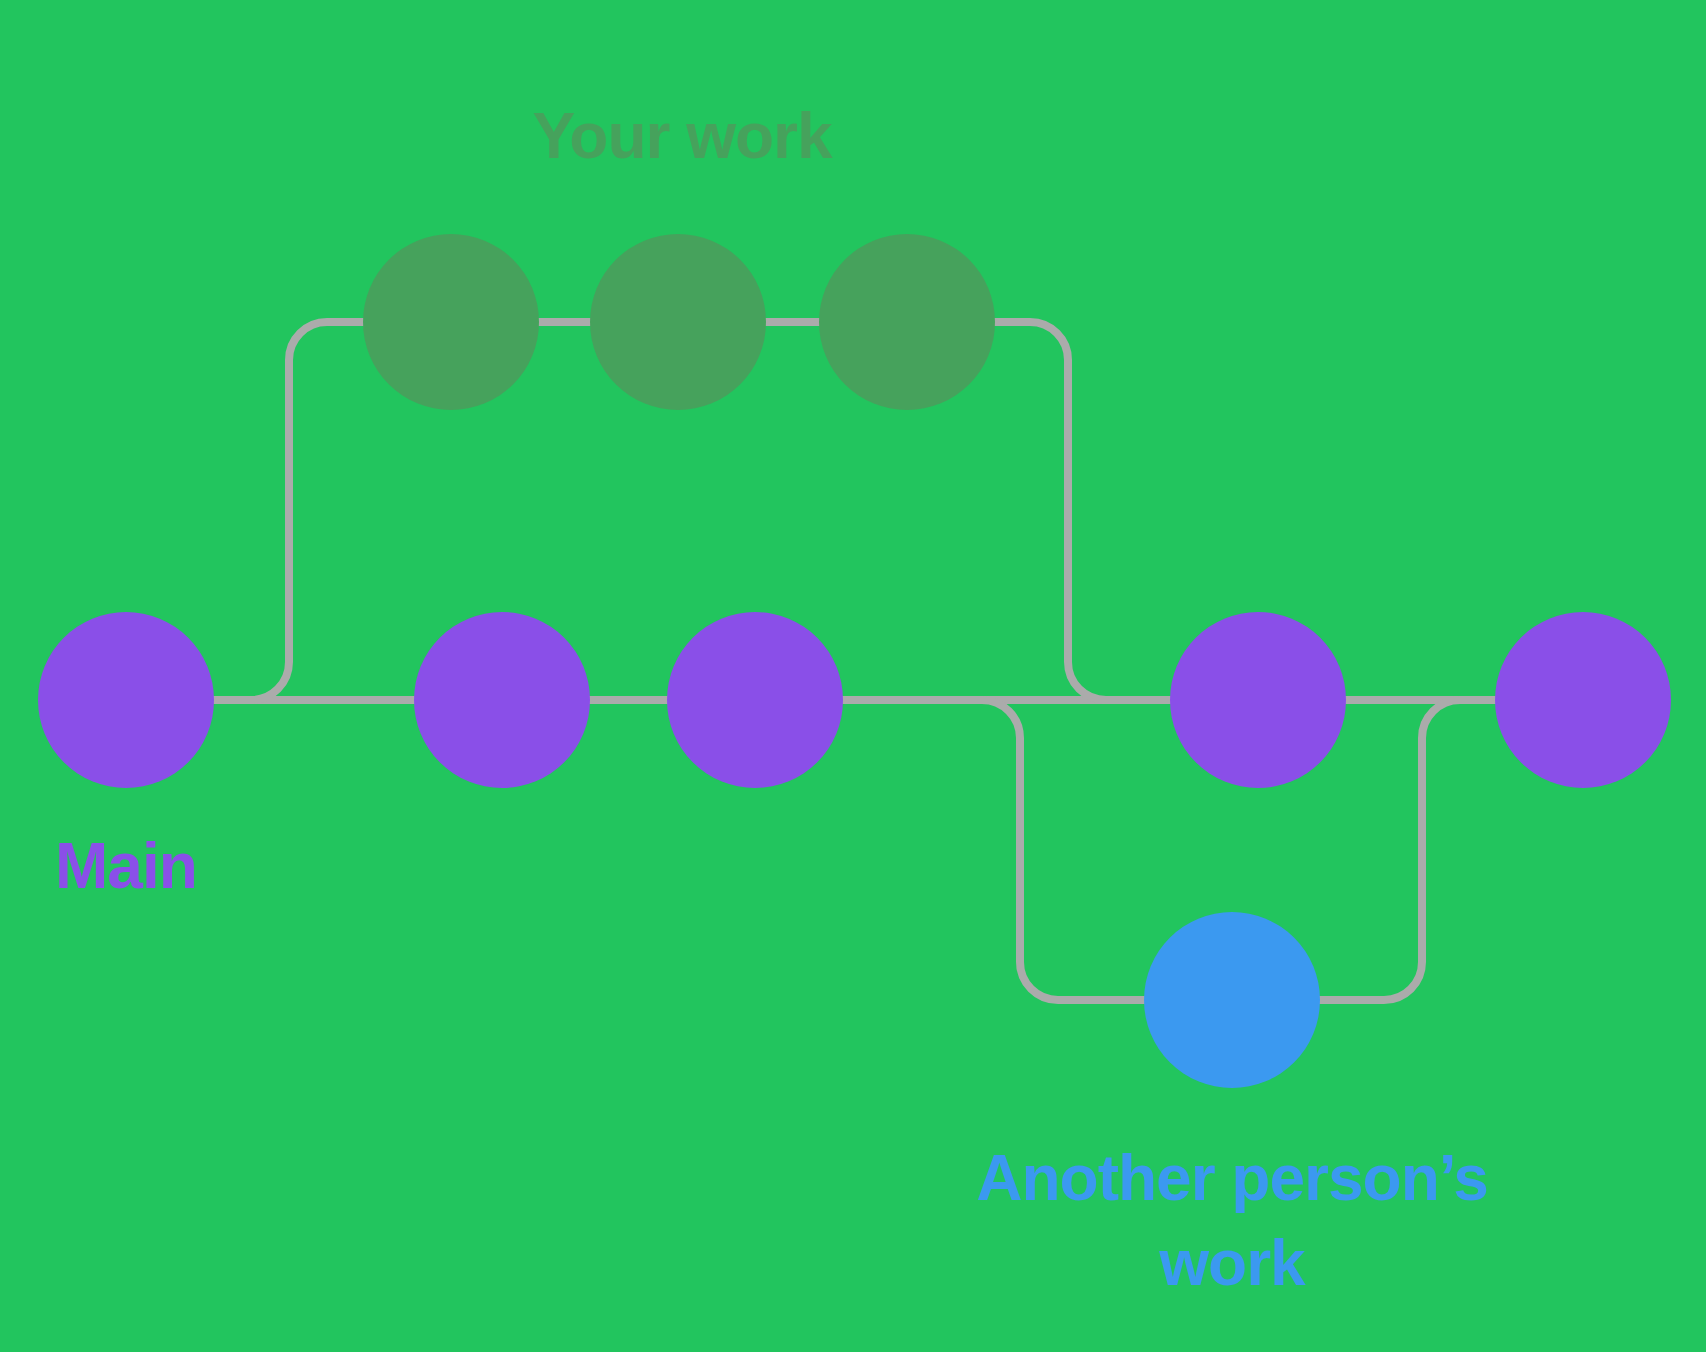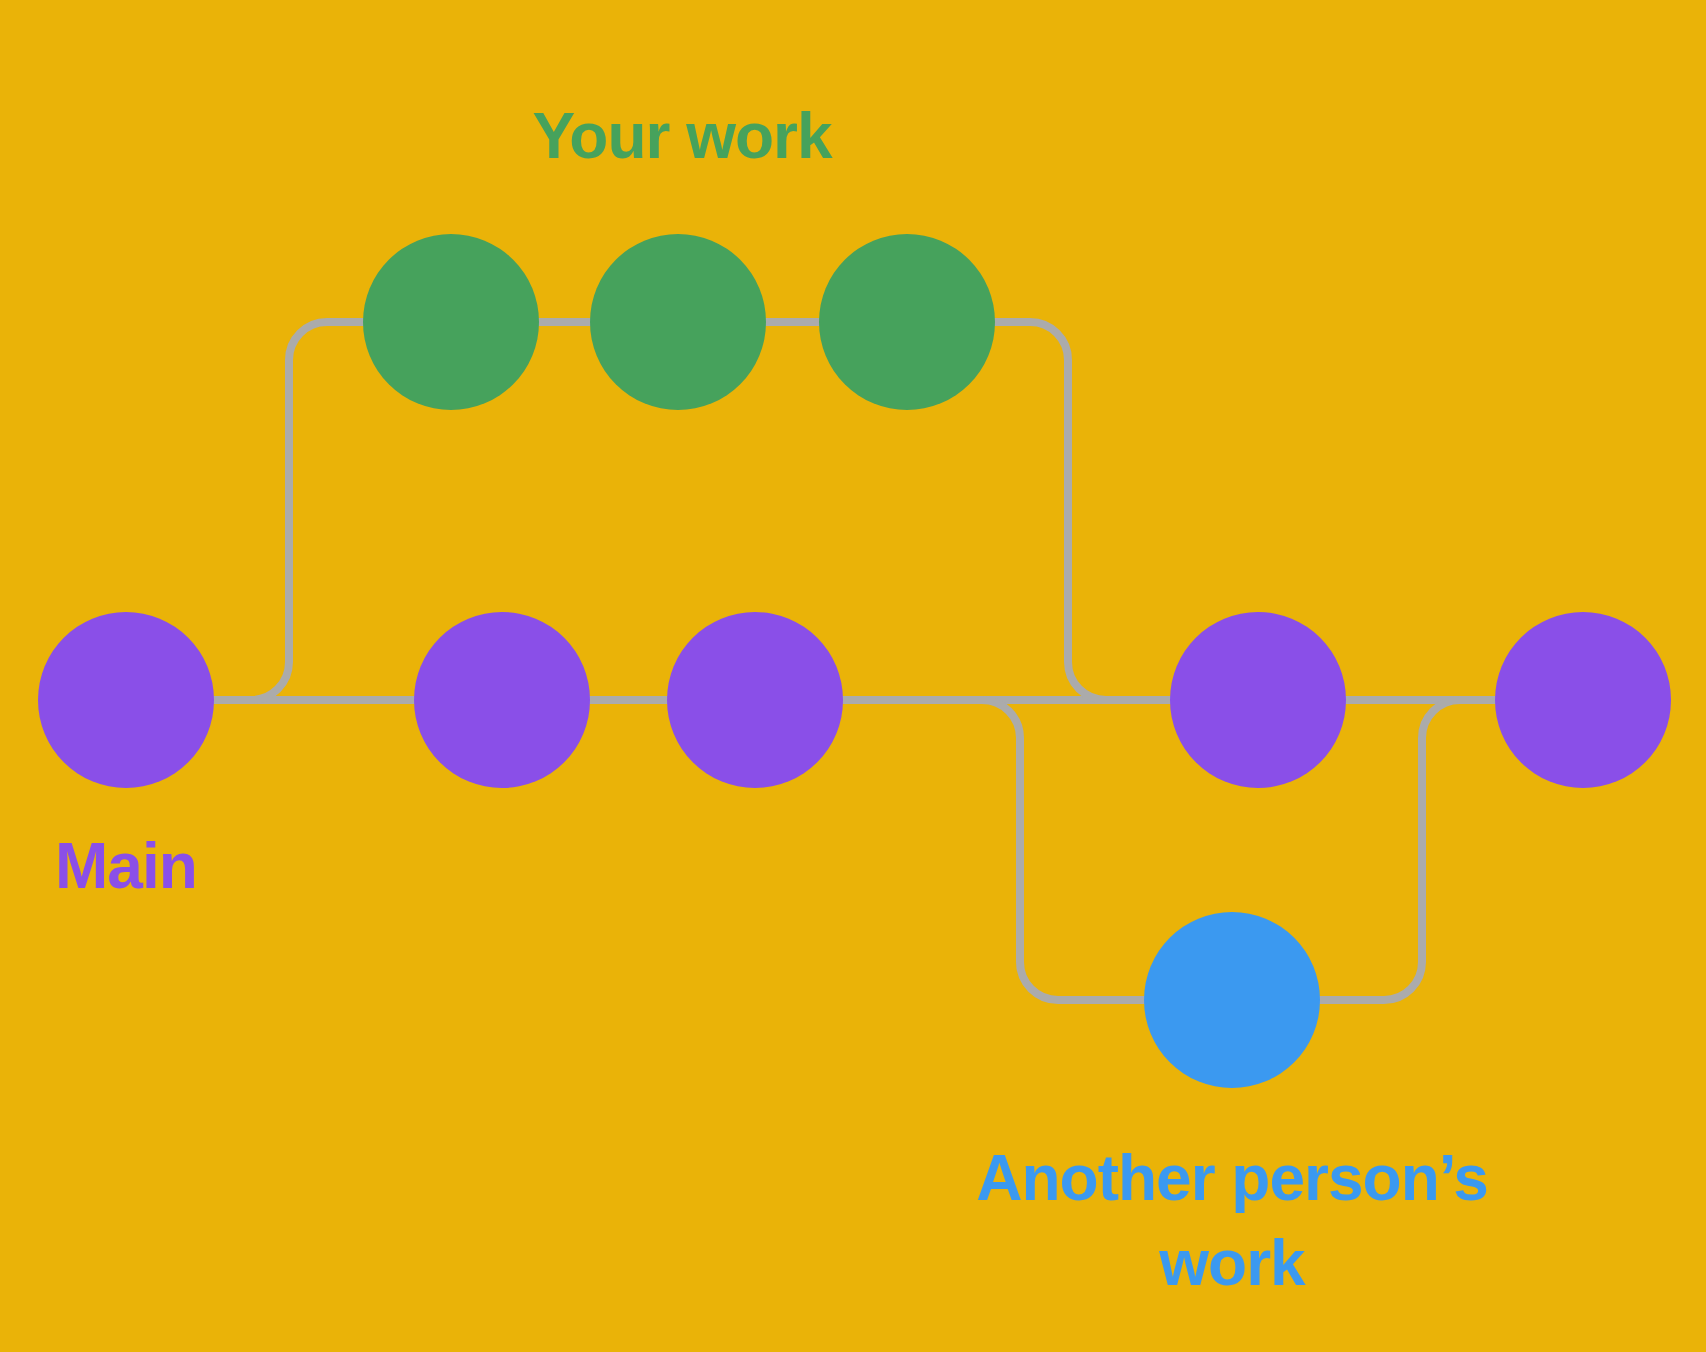--- a/index.html
+++ b/index.html
@@ -4,21 +4,21 @@
 <style>
   html, body {
     margin: 0;
     padding: 0;
     background: #ffffff;
   }
   .canvas {
     position: relative;
     width: 1706px;
     height: 1352px;
-    background: #eab308;
+    background: #22c55e;
     overflow: hidden;
     font-family: "Liberation Sans", sans-serif;
   }
   .canvas svg {
     display: block;
     width: 1706px;
     height: 1352px;
   }
   .connector {
     fill: none;

